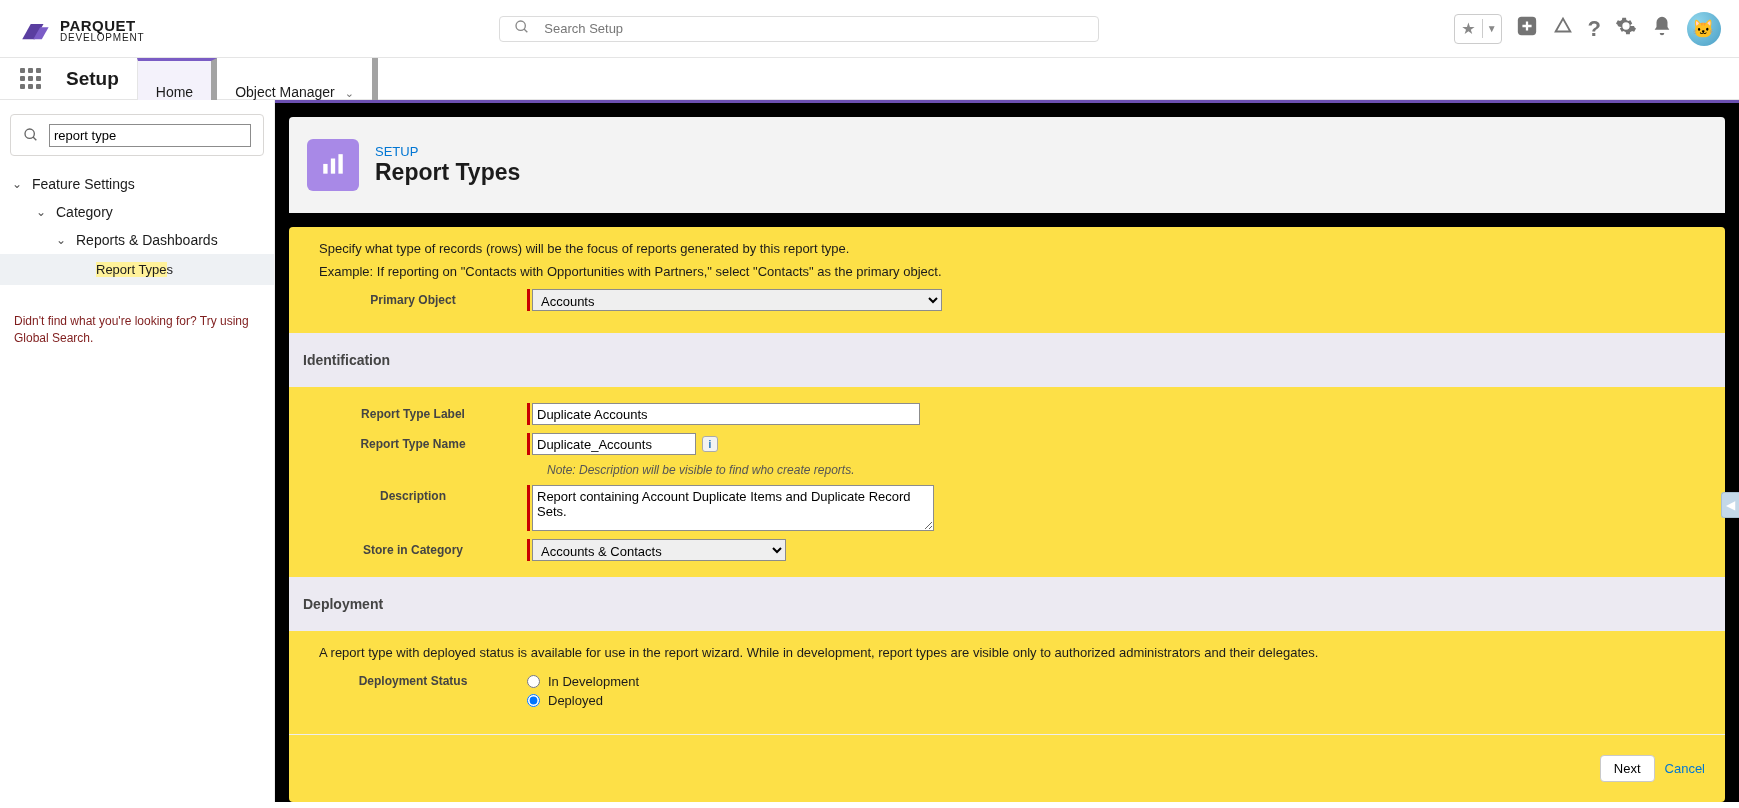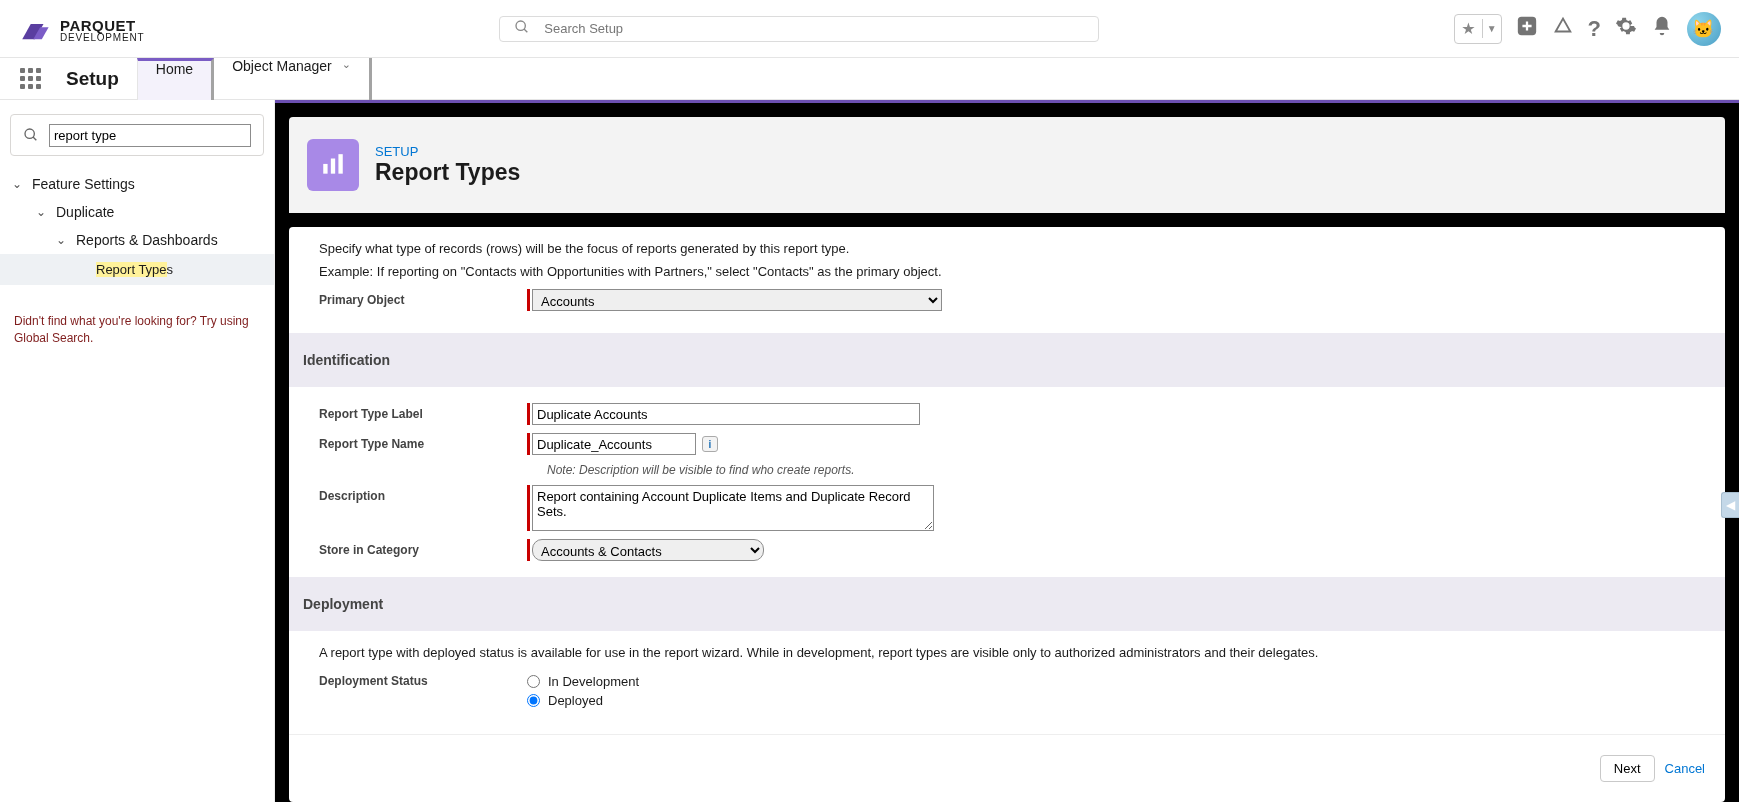--- a/index.html
+++ b/index.html
@@ -20,21 +20,21 @@
     .star-box span:last-child { padding: 0 4px; color: #888; font-size: 10px; }
     .hicon { color: #747474; font-size: 22px; cursor: pointer; }
     .avatar { width: 34px; height: 34px; border-radius: 50%; background: radial-gradient(circle at 30% 30%, #8fd6ec, #4a9ec5); display:flex; align-items:center; justify-content:center; font-size:18px; }
     
     
     .nav-bar { display: flex; align-items: center; height: 42px; border-bottom: 1px solid #e5e5e5; }
     .app-launcher { width: 60px; display:flex; justify-content:center; }
     .app-launcher-grid { display:grid; grid-template-columns: repeat(3, 5px); grid-template-rows: repeat(3, 5px); gap: 3px; }
     .app-launcher-grid div { background:#747474; border-radius:1px; }
     .setup-title { font-size: 19px; font-weight: 700; padding: 0 18px 0 6px; }
-    .nav-tab { height: 42px; display: flex; align-items: flex-start; padding: 0 18px; font-size: 14px; border-left: 1px solid #e5e5e5; border-right: 3px solid #a3a3a3; cursor:pointer; }
+    .nav-tab { height: 42px; display: flex; align-items: flex-end; padding: 0 18px; font-size: 14px; border-left: 1px solid #e5e5e5; border-right: 6px solid #a3a3a3; cursor:pointer; }
     .nav-tab.active { background: #f4f2fb; border-top: 3px solid #7a5cc4; }
     .chev { margin-left: 10px; color: #747474; font-size: 11px; }
     
     
     .body { display: flex; }
     .sidebar { width: 275px; padding: 14px 10px; border-right: 1px solid #eee; }
     .sidebar-search { display:flex; align-items:center; gap:10px; height: 42px; border:1px solid #d9d7d5; border-radius:4px; padding: 0 12px; margin-bottom: 14px; }
     .sidebar-search input { border:none; outline:none; font-size:14px; flex:1; }
     .tree-item { display:flex; align-items:center; gap:6px; padding: 6px 0; font-size:14px; cursor:pointer; }
     .tree-l1 { padding-left: 2px; }
@@ -46,33 +46,33 @@
     .chev-small { font-size: 12px; color: #555; width: 14px; }
     .sidebar-note { font-size: 12px; color: #7f1d1d; margin-top: 28px; line-height: 1.45; padding: 0 4px; }
     
     
     .main { flex:1; background: #000; padding: 14px; padding-bottom: 0; border-top: 3px solid #6b4fb1; }
     .page-header { background: #f3f3f3; border-radius: 4px 4px 0 0; padding: 22px 18px; display:flex; align-items:center; gap: 16px; }
     .page-icon { width: 52px; height: 52px; background: #a889e7; border-radius: 6px; display:flex; align-items:center; justify-content:center; color:white; font-size:22px; }
     .breadcrumb { font-size: 13px; color: #0176d3; }
     .page-title { font-size: 23px; font-weight: 700; }
     
-    .panel { background: #ffffff; margin-top: 14px; border-radius: 4px; }
+    .panel { background: #fde047; margin-top: 14px; border-radius: 4px; }
     .section-body { padding: 14px 30px; font-size: 13px; }
     .section-hdr { background: #eceaf2; padding: 19px 14px; font-size: 14px; font-weight: 700; color: #444; }
     .form-row { display:flex; align-items:flex-start; margin: 8px 0; }
-    .form-label { width: 208px; text-align: left; font-size: 12px; color: #444; padding-right: 20px; padding-top: 4px; font-weight: 600; }
+    .form-label { width: 208px; text-align: center; font-size: 12px; color: #444; padding-right: 20px; padding-top: 4px; font-weight: 600; }
     .form-field { display: flex; align-items: center; }
     .req-bar { width: 3px; background: #c90000; align-self: stretch; margin-right: 2px; }
     select, input[type=text], textarea { border: 1px solid #8c8c8c; font-size: 13px; padding: 3px 4px; font-family: inherit; }
     select.primary { width: 410px; height: 22px; }
     input.label-inp { width: 388px; height: 22px; }
     input.name-inp { width: 164px; height: 22px; }
     textarea.desc { width: 402px; height: 46px; resize: both; }
-    select.cat { width: 232px; height: 22px; border-radius: 10px; }
+    select.cat { width: 254px; height: 22px; }
     .info-btn { width:16px; height:16px; border:1px solid #aaa; border-radius:3px; display:inline-flex; align-items:center; justify-content:center; margin-left:6px; font-size:10px; font-weight:700; color:#1b6fb5; background:#f3f3f3; }
     .note-txt { font-size: 12px; font-style: italic; color: #555; margin: 4px 0 6px 228px; }
     .radio-row { display:flex; align-items:center; gap:8px; margin: 4px 0; font-size: 13px; }
     .footer { display:flex; justify-content:flex-end; align-items:center; gap: 10px; padding: 20px 20px; border-top: 1px solid #eee; }
     .btn { border:1px solid #c9c9c9; background:#fff; padding: 5px 13px; border-radius:4px; font-size:13px; cursor:pointer; }
     .link { color:#0176d3; font-size:13px; cursor:pointer; }
     
     .side-tab { position:absolute; right:0; top: 392px; width:18px; height:26px; background:#c4d8e8; border:1px solid #a8bfd0; border-right:none; border-radius: 3px 0 0 3px; display:flex; align-items:center; justify-content:center; color:#fff; font-size:12px; }
     .main-wrap { position: relative; }
   </style>
@@ -165,21 +165,21 @@
           <line x1="20" y1="20" x2="15" y2="15"></line>
         </svg>
       <input type="text" value="report type" style="">
     </div>
     <div class="tree-item tree-l1">
       <span class="chev-small">⌄</span>
       <span>Feature Settings</span>
     </div>
     <div class="tree-item tree-l2">
       <span class="chev-small">⌄</span>
-      <span>Duplicate</span>
+      <span>Category</span>
     </div>
     <div class="tree-item tree-l3">
       <span class="chev-small">⌄</span>
       <span>Reports &amp; Dashboards</span>
     </div>
     <div class="tree-selected">
       <div class="pad"><span class="hl">Report Type</span><span>s</span></div>
     </div>
     <div class="sidebar-note">Didn't find what you're looking for? Try using Global Search.</div>
   </div>

